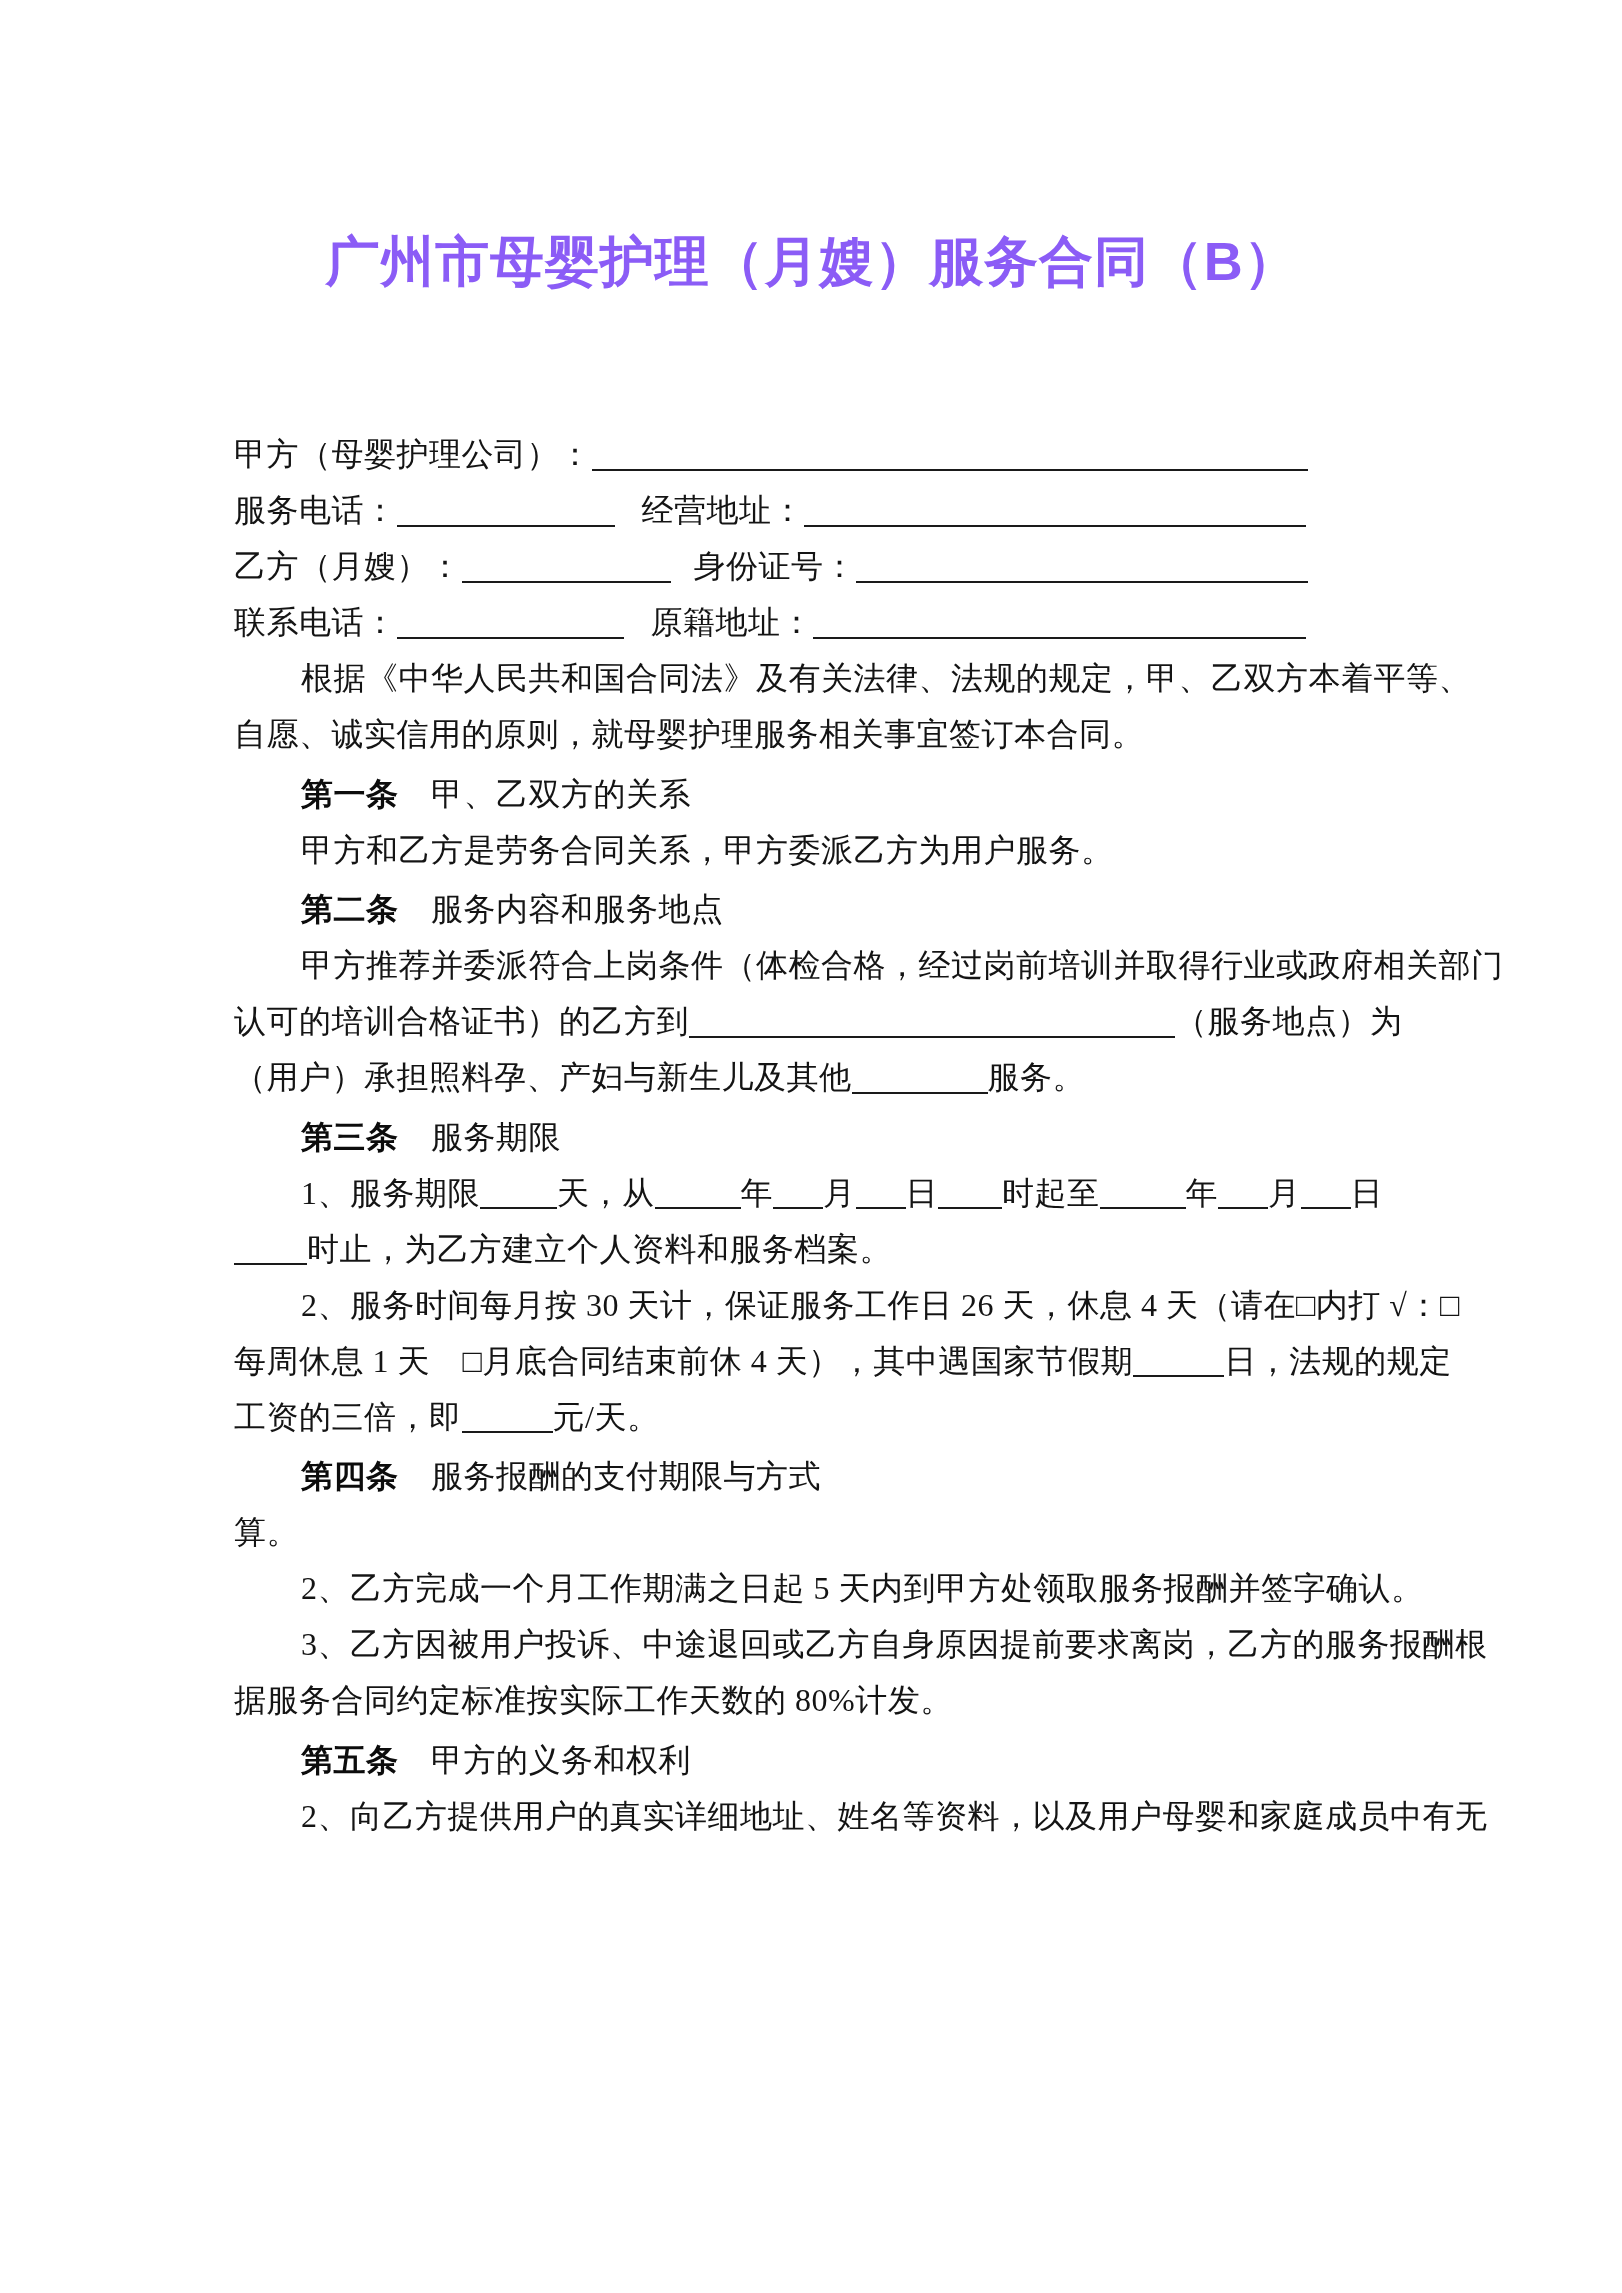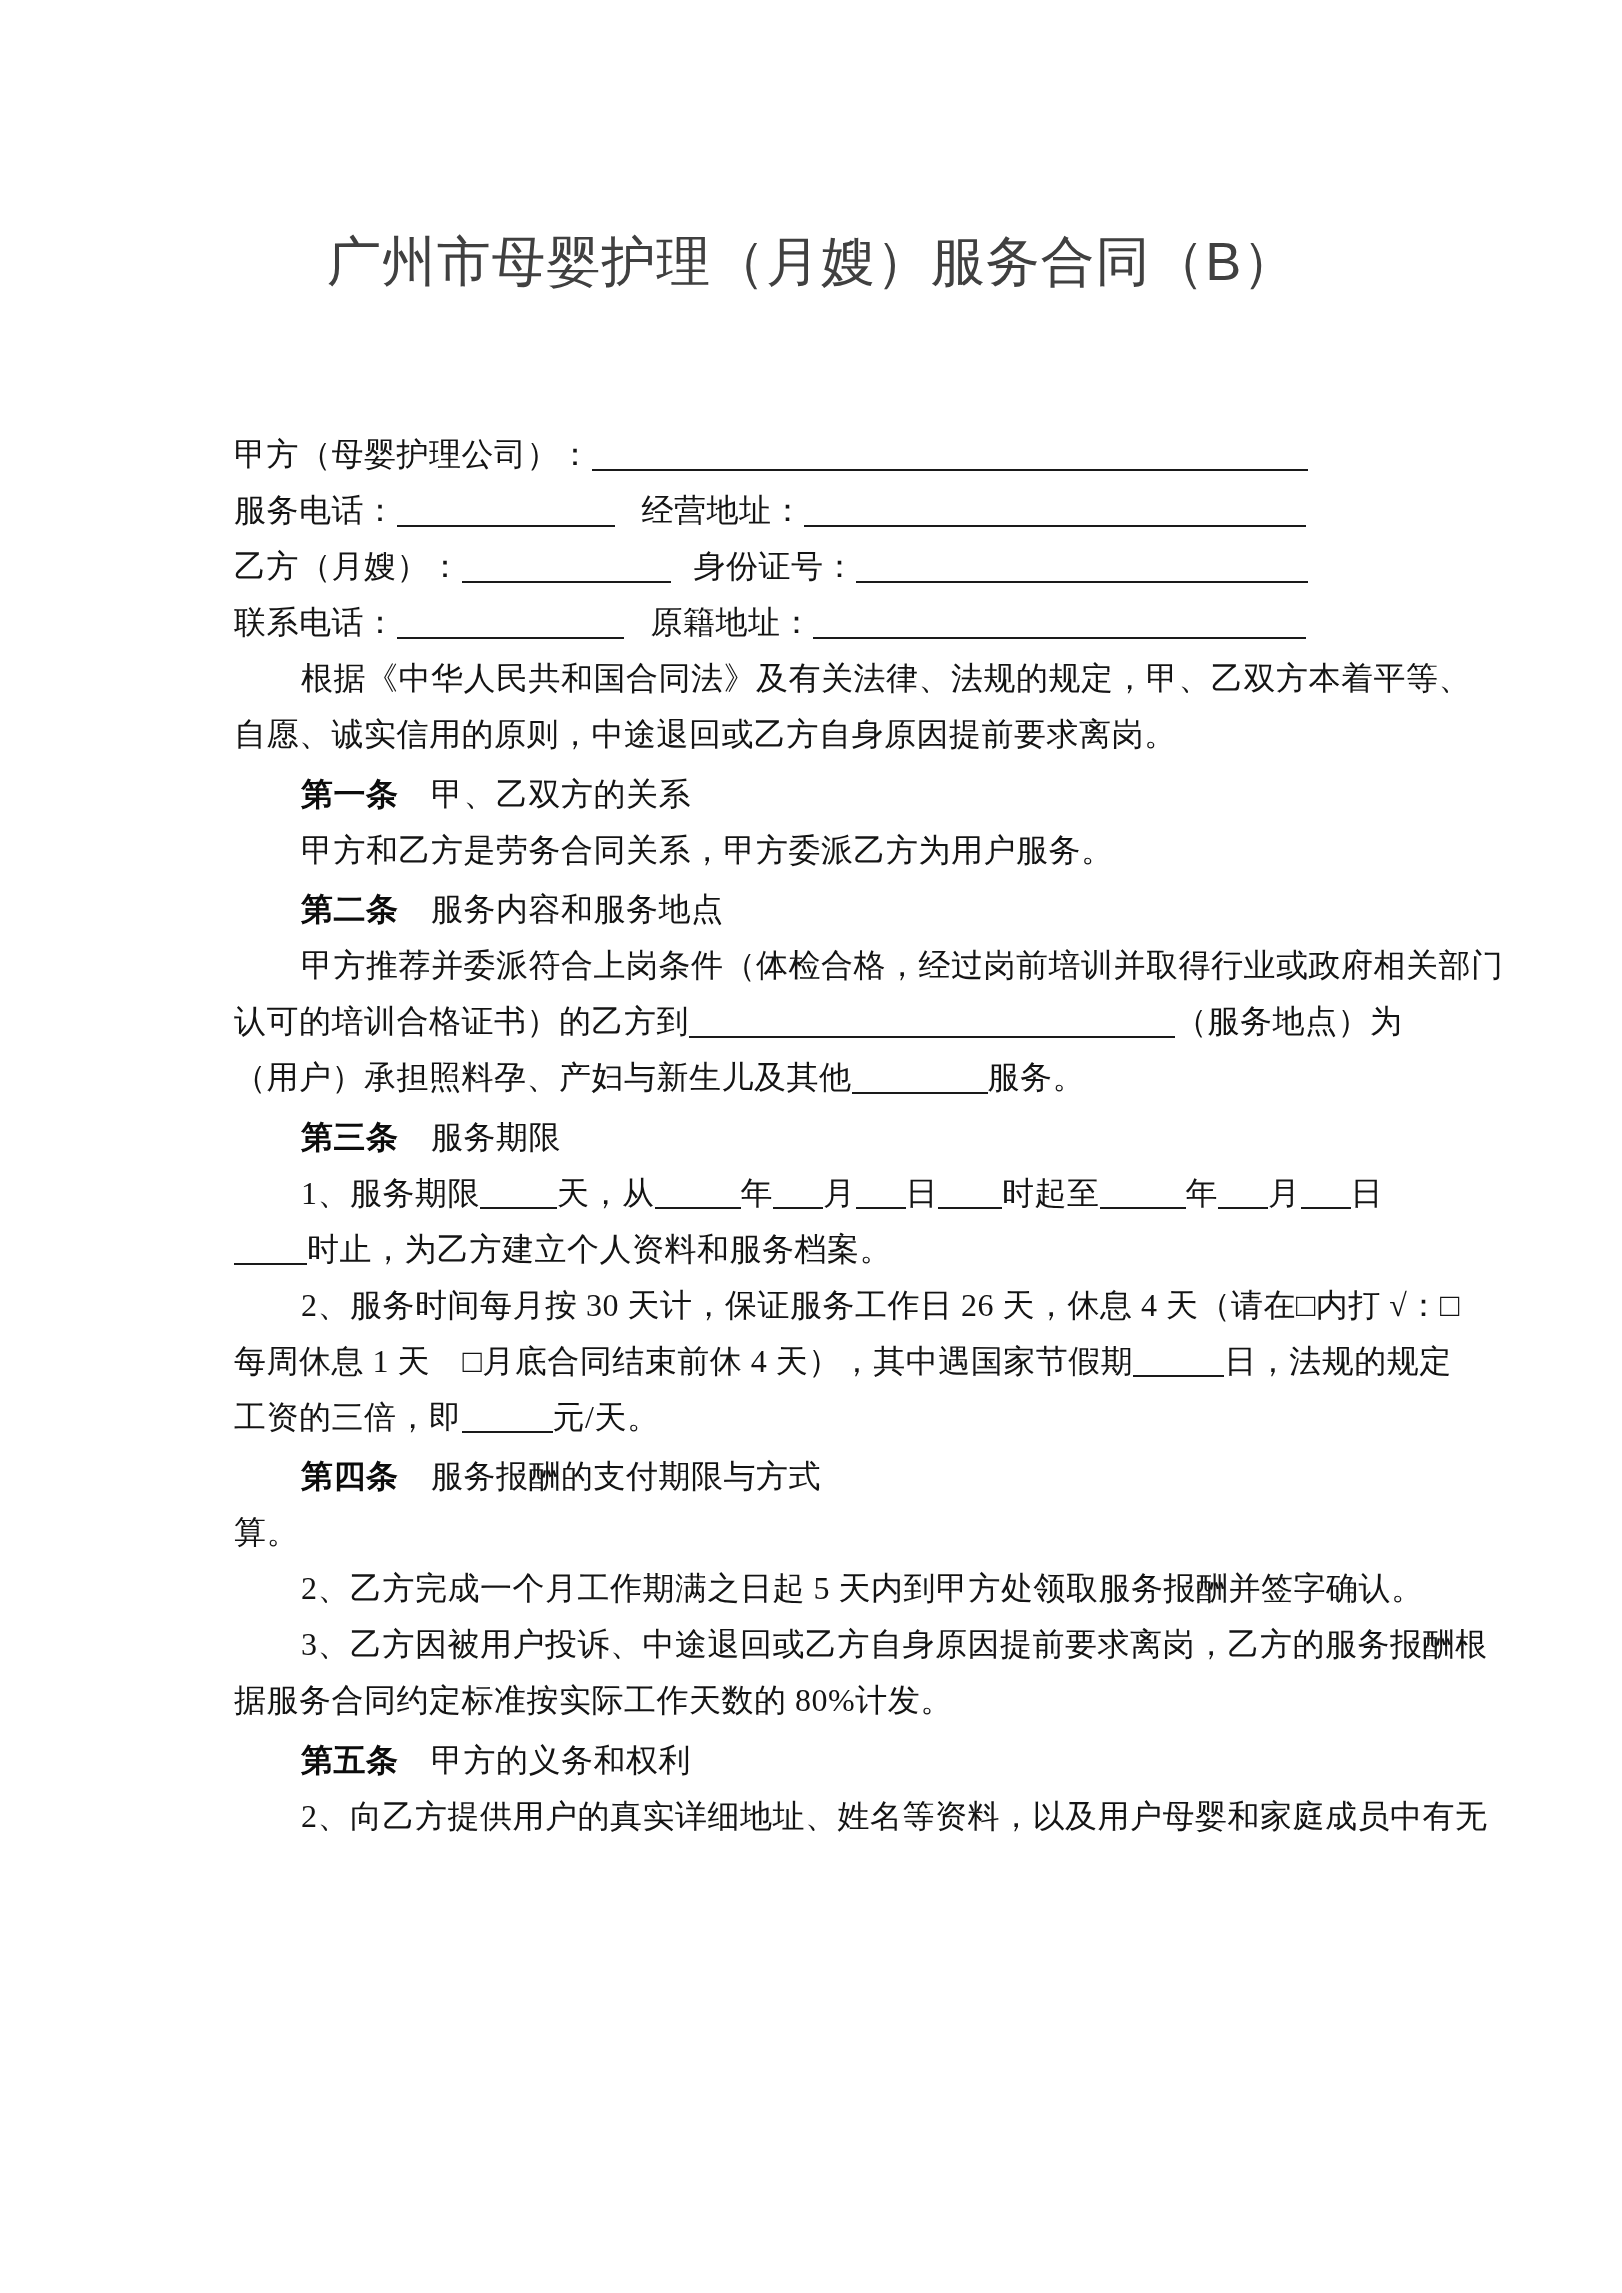--- a/index.html
+++ b/index.html
@@ -11,24 +11,24 @@
     box-sizing:border-box;
     padding:223px 233px 0 234px;
     overflow:hidden;
     color:#141414;
     font-family:"Liberation Serif","DejaVu Serif",serif;
   }
   .title{
     margin:0;
     font-size:54px;
     line-height:77px;
-    font-weight:400;
+    font-weight:700;
     text-align:center;
     letter-spacing:0.9px;
-    color:#404040;
+    color:#8b5cf6;
     font-family:"Liberation Sans","DejaVu Sans",sans-serif;
     white-space:nowrap;
   }
   .content{
     margin-top:126px;
     font-size:32px;
   }
   .line{
     line-height:56px;
     height:56px;
@@ -50,21 +50,21 @@
 <body>
 
 <div class="page">
   <h1 class="title">广州市母婴护理（月嫂）服务合同（B）</h1>
   <div class="content">
       <div class="line"><span>甲方（母婴护理公司）：</span><span class="u" style="width: 716px;"></span></div>
       <div class="line"><span>服务电话：</span><span class="u" style="width: 218px;"></span><span class="gap" style="width: 27px;"></span><span>经营地址：</span><span class="u" style="width: 502px;"></span></div>
       <div class="line"><span>乙方（月嫂）：</span><span class="u" style="width: 209px;"></span><span class="gap" style="width: 23px;"></span><span>身份证号：</span><span class="u" style="width: 452px;"></span></div>
       <div class="line"><span>联系电话：</span><span class="u" style="width: 227px;"></span><span class="gap" style="width: 27px;"></span><span>原籍地址：</span><span class="u" style="width: 493px;"></span></div>
       <div class="line indent"><span>根据《中华人民共和国合同法》及有关法律、法规的规定，甲、乙双方本着平等、</span></div>
-      <div class="line"><span>自愿、诚实信用的原则，中途退回或乙方自身原因提前要求离岗。</span></div>
+      <div class="line"><span>自愿、诚实信用的原则，就母婴护理服务相关事宜签订本合同。</span></div>
       <div class="line indent heading-line"><b>第一条</b><span>　甲、乙双方的关系</span></div>
       <div class="line indent"><span>甲方和乙方是劳务合同关系，甲方委派乙方为用户服务。</span></div>
       <div class="line indent heading-line"><b>第二条</b><span>　服务内容和服务地点</span></div>
       <div class="line indent"><span>甲方推荐并委派符合上岗条件（体检合格，经过岗前培训并取得行业或政府相关部门</span></div>
       <div class="line"><span>认可的培训合格证书）的乙方到</span><span class="u" style="width: 486px;"></span><span>（服务地点）为</span></div>
       <div class="line"><span>（用户）承担照料孕、产妇与新生儿及其他</span><span class="u" style="width: 136px;"></span><span>服务。</span></div>
       <div class="line indent heading-line"><b>第三条</b><span>　服务期限</span></div>
       <div class="line indent"><span>1、服务期限</span><span class="u" style="width: 77px;"></span><span>天，从</span><span class="u" style="width: 86px;"></span><span>年</span><span class="u" style="width: 50px;"></span><span>月</span><span class="u" style="width: 50px;"></span><span>日</span><span class="u" style="width: 64px;"></span><span>时起至</span><span class="u" style="width: 86px;"></span><span>年</span><span class="u" style="width: 50px;"></span><span>月</span><span class="u" style="width: 50px;"></span><span>日</span></div>
       <div class="line"><span class="u" style="width: 73px;"></span><span>时止，为乙方建立个人资料和服务档案。</span></div>
       <div class="line indent"><span>2、服务时间每月按 30 天计，保证服务工作日 26 天，休息 4 天（请在□内打 √：□</span></div>

